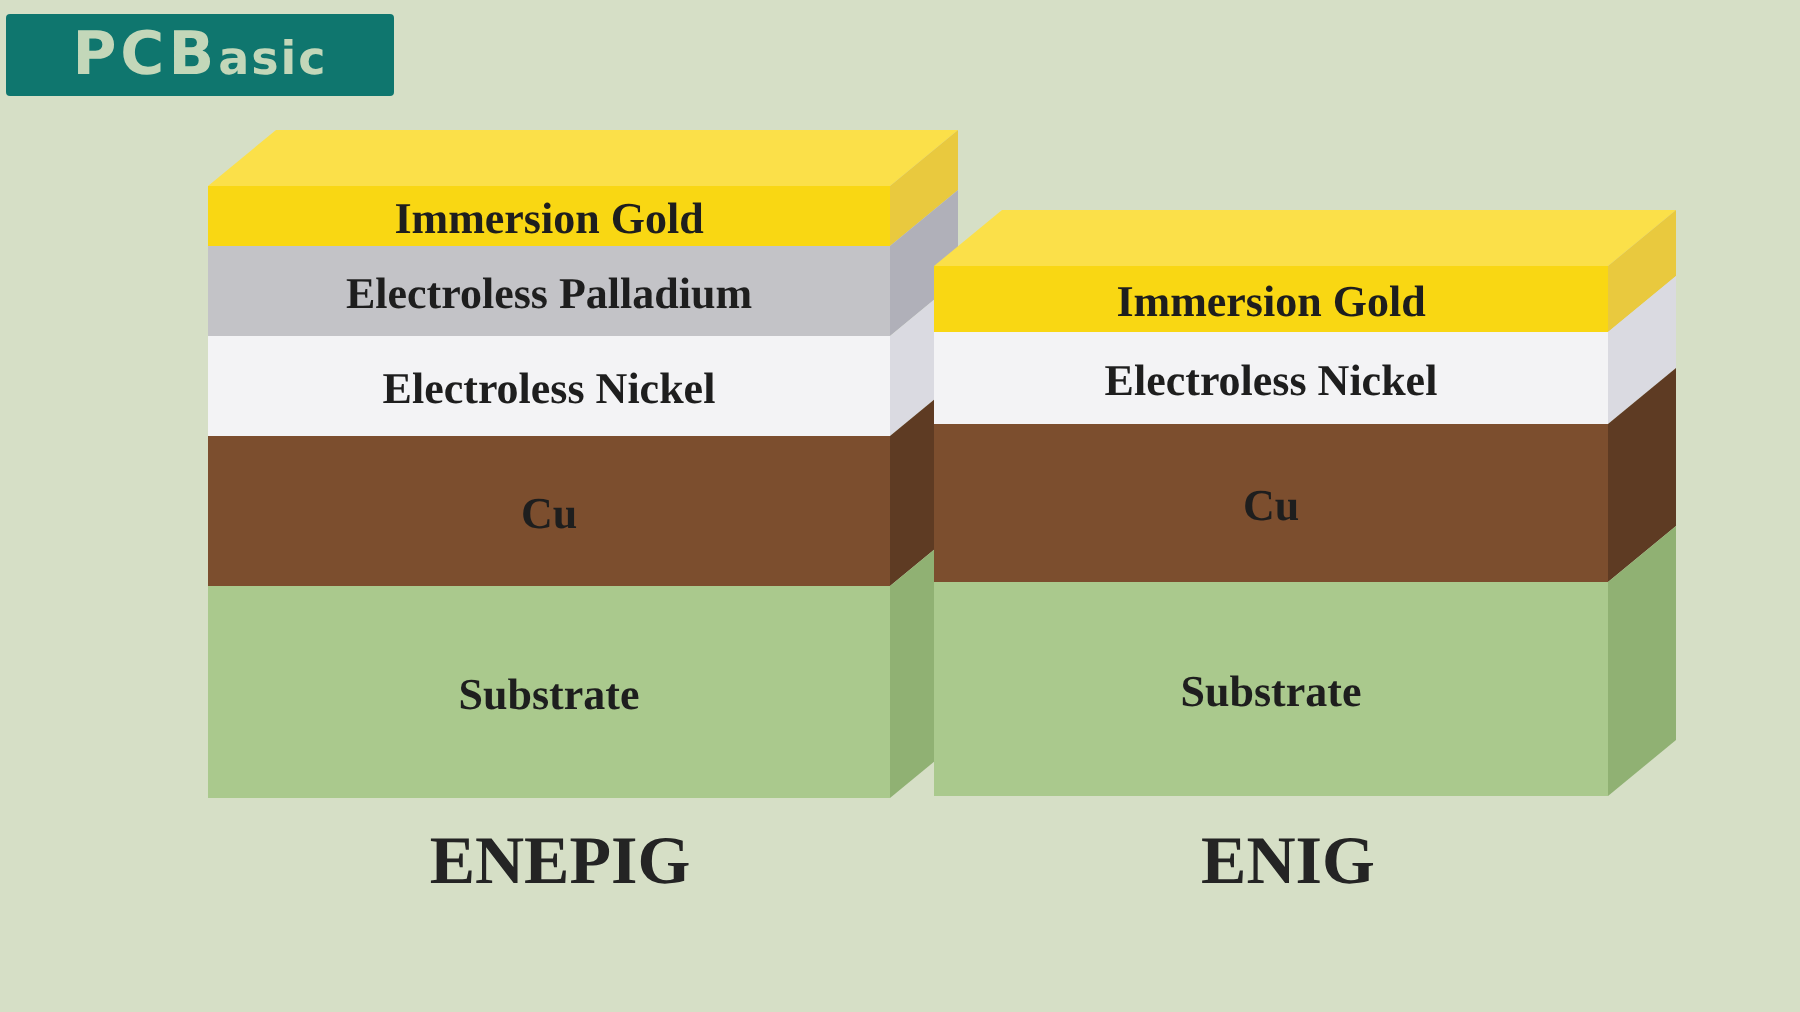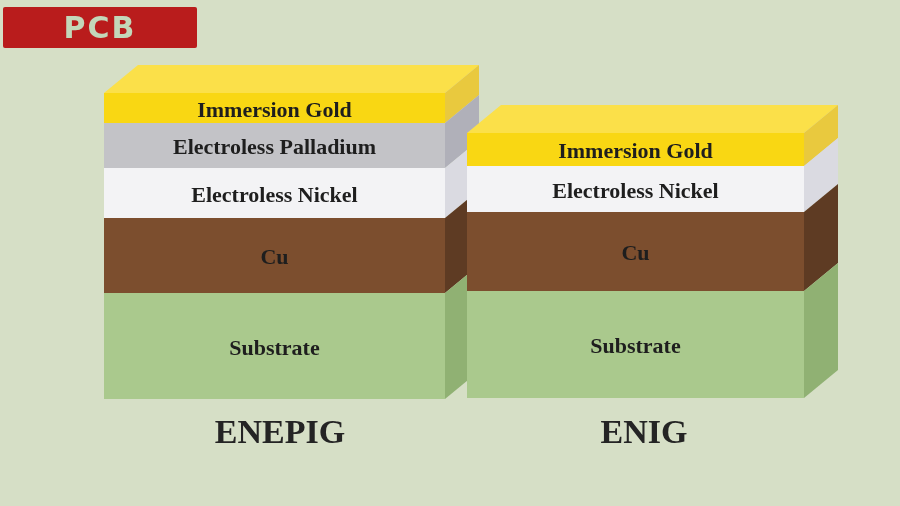--- a/index.html
+++ b/index.html
@@ -42,22 +42,23 @@
   .stack-label{
     font-family:"Liberation Serif","DejaVu Serif",serif;
     font-weight:bold;
     font-size:34px;
   }
 </style>
 </head>
 <body>
 
 <div class="page" style="background: rgb(214, 223, 198);">
-  <div class="logo-box" style="background: #b91c1c; color: rgb(195, 215, 185);">
+  <div class="logo-box" style="background: #0f766e; color: rgb(195, 215, 185);">
     <span class="logo-main">PCB</span>
+      <span class="logo-sub">asic</span>
   </div>
   <svg id="diagram-svg" class="diagram-svg" width="900" height="506" viewBox="0 0 900 506">
       <g>
         <polygon points="104,93 138,65 479,65 445,93" fill="#fbe049"></polygon>
         <polygon points="445,93 479,65 479,95 445,123" fill="#e9c93e"></polygon>
         <rect x="104" y="93" width="341" height="30" fill="#f9d713"></rect>
         <text x="274.5" y="109" text-anchor="middle" dominant-baseline="central" class="layer-label" fill="#1e1e1e">Immersion Gold</text>
         <polygon points="445,123 479,95 479,140 445,168" fill="#b0b0b9"></polygon>
         <rect x="104" y="123" width="341" height="45" fill="#c3c3c7"></rect>
         <text x="274.5" y="146.5" text-anchor="middle" dominant-baseline="central" class="layer-label" fill="#1e1e1e">Electroless Palladium</text>

